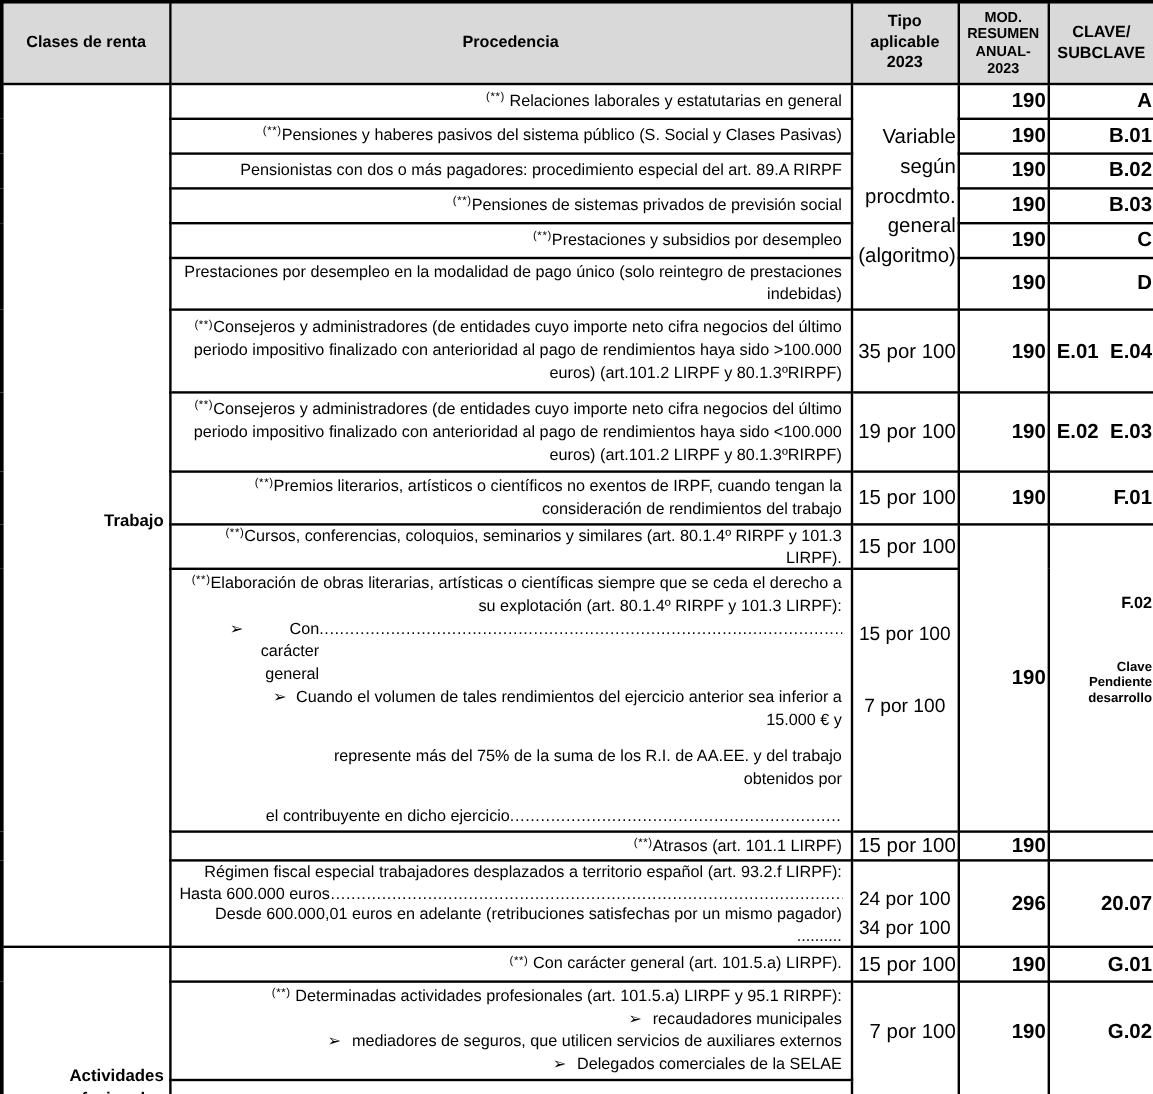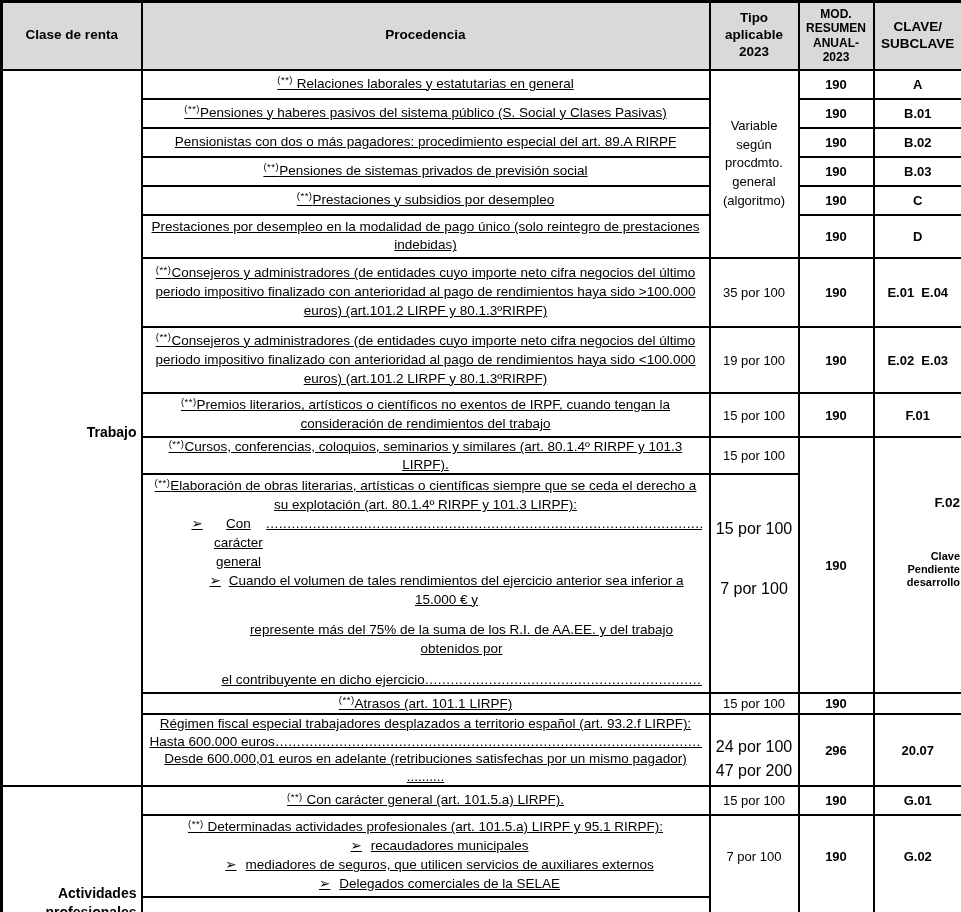--- a/index.html
+++ b/index.html
@@ -60,32 +60,31 @@
     text-align: right;
     vertical-align: middle;
     padding: 10px 4px 2px 10px;
     white-space: pre-line;
     line-height: 1.3;
   }
 
   td.proc {
     font-size: 13.5px;
     line-height: 1.4;
-    text-align: center;
+    text-align: right;
     vertical-align: middle;
     padding: 2px 7px;
-    text-decoration: underline;
   }
   td.proc.top { vertical-align: top; }
   td.proc.tight { padding-top: 0; padding-bottom: 0; line-height: 1.3; }
   td.proc.bottom { vertical-align: bottom; padding-bottom: 12px; }
 
   td.val {
-    font-size: 13px;
-    text-align: center;
+    font-size: 17px;
+    text-align: right;
     vertical-align: middle;
     padding: 1px;
   }
   td.val.bold { font-weight: bold; }
   td.val.preline { white-space: pre-line; line-height: 1.45; }
 
   .sup {
     font-size: 9.5px;
     position: relative;
     top: -4.5px;
@@ -146,21 +145,21 @@
   <colgroup>
     <col class="c-clase">
         <col class="c-proc">
         <col class="c-tipo">
         <col class="c-mod">
         <col class="c-clave">
   </colgroup>
 
   <thead>
     <tr class="rh-68">
-      <th class="hdr">Clase de renta</th>
+      <th class="hdr">Clases de renta</th>
       <th class="hdr">Procedencia</th>
       <th class="hdr">Tipo
 aplicable
 2023</th>
       <th class="hdr hdr-mod">MOD.
 RESUMEN
 ANUAL-
 2023</th>
       <th class="hdr">CLAVE/
 SUBCLAVE</th>
@@ -277,21 +276,21 @@
       <td class="proc tight">
         <div>Régimen fiscal especial trabajadores desplazados a territorio español (art. 93.2.f LIRPF):</div>
         <div class="leader-row">
           <span class="txt">Hasta 600.000 euros…</span>
           <span class="leader">..........................................................................................................................................................................................................................................</span>
         </div>
         <div>Desde 600.000,01 euros en adelante (retribuciones satisfechas por un mismo pagador) ..........</div>
       </td>
       <td class="tipo-bottom">
         <div>24 por 100</div>
-        <div>47 por 200</div>
+        <div>34 por 100</div>
       </td>
       <td class="val bold">296</td>
       <td class="val bold">20.07</td>
     </tr>
 
     <tr class="rh-29">
       <td class="group" rowspan="3">Actividades
 profesionales</td>
       <td class="proc"><span class="sup">(**)</span><span> Con carácter general (art. 101.5.a) LIRPF).</span></td>
       <td class="val">15 por 100</td>

